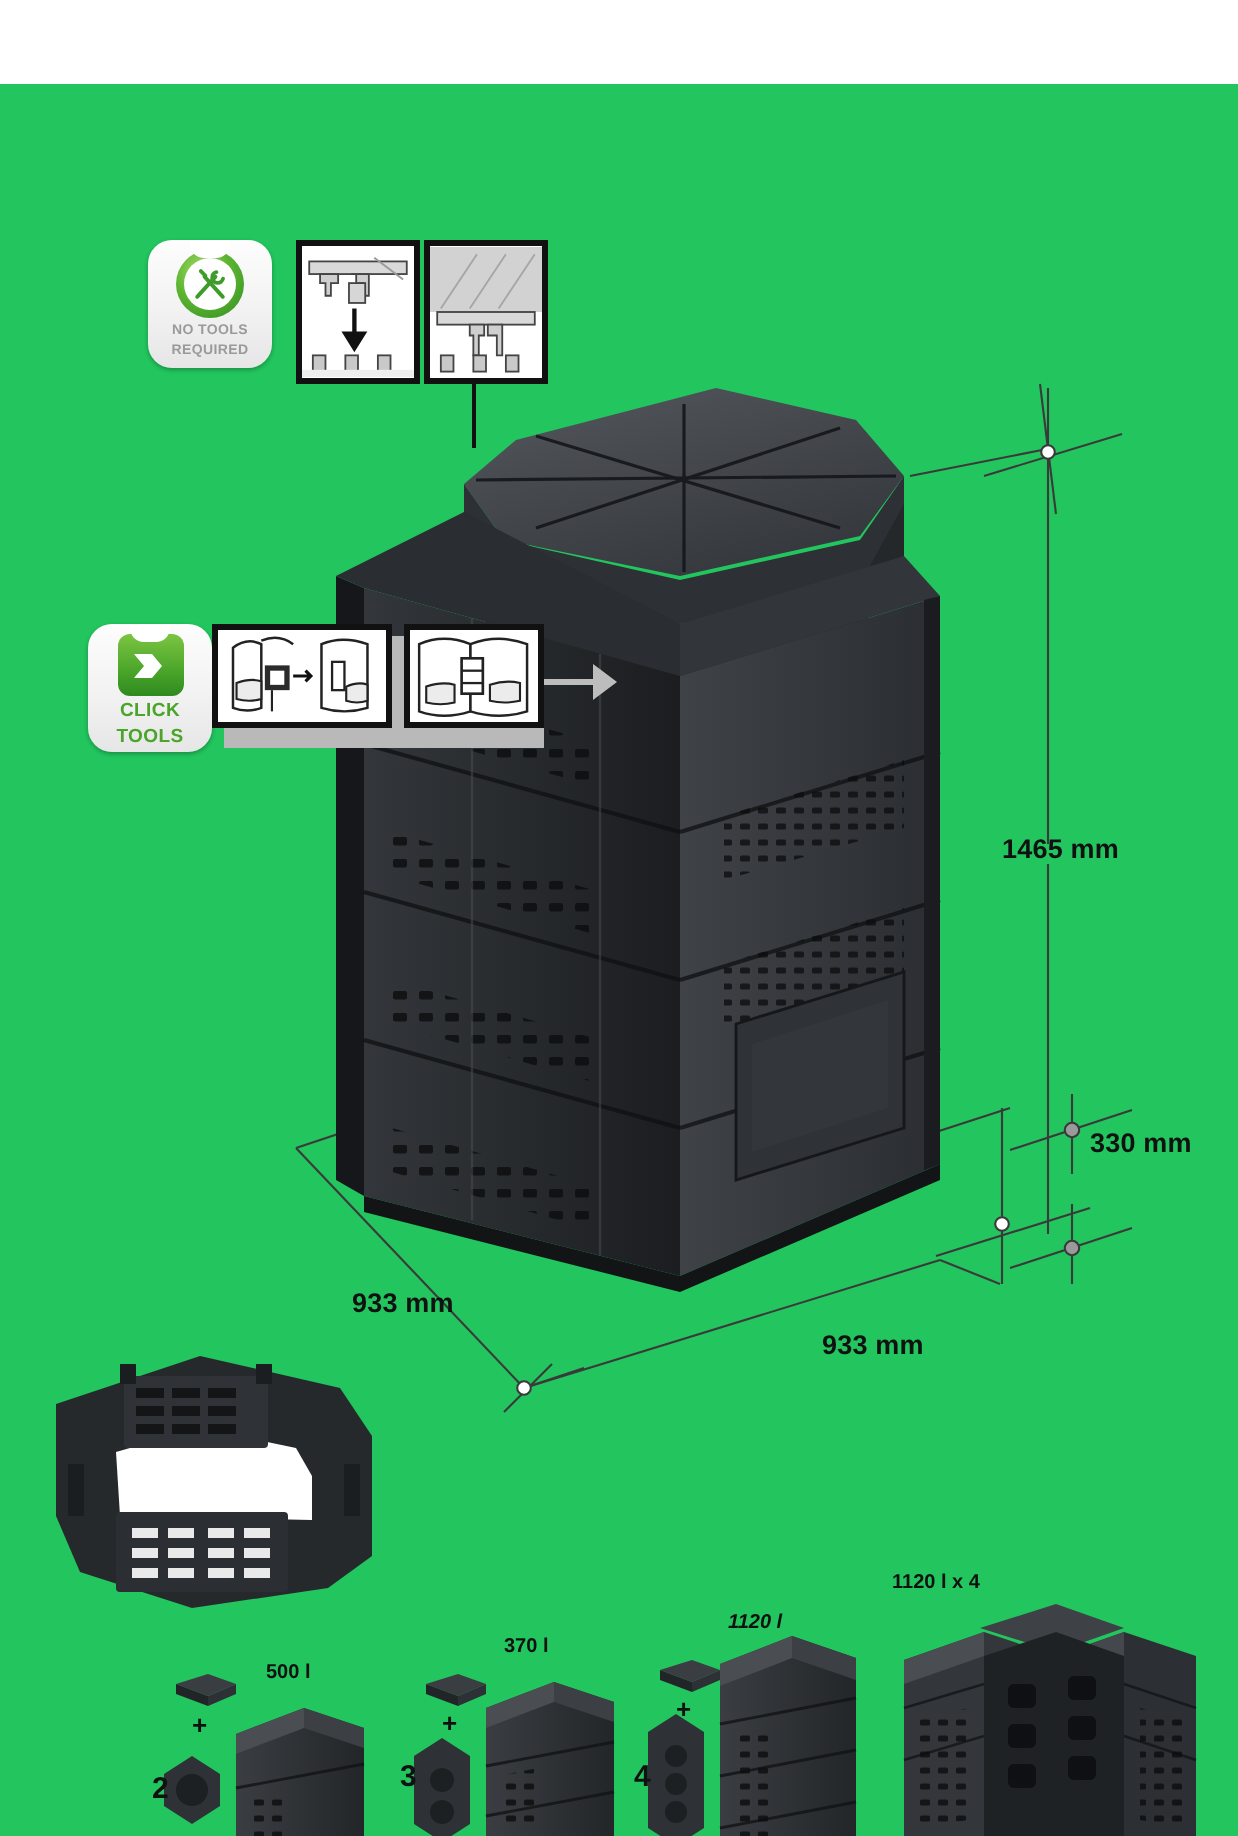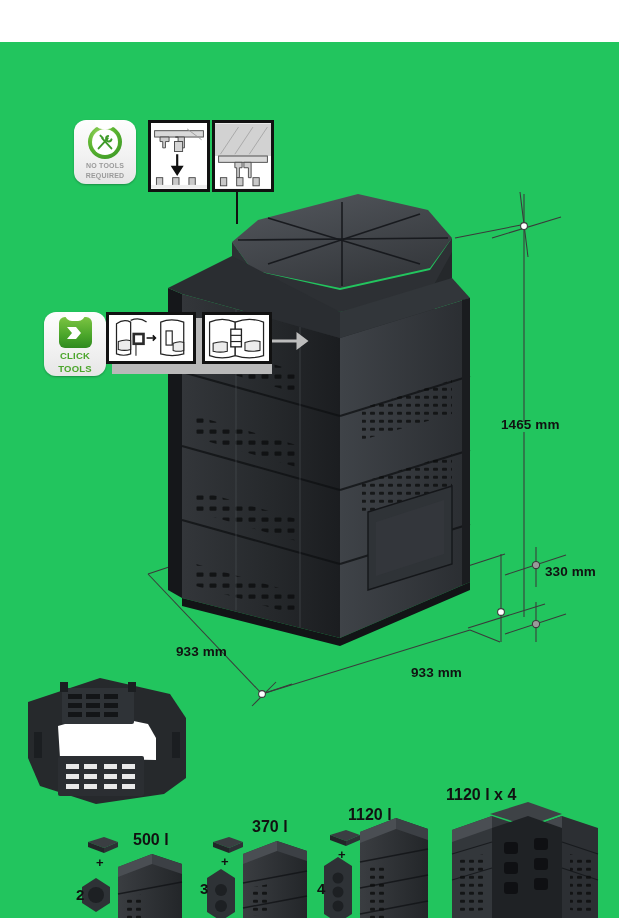--- a/index.html
+++ b/index.html
@@ -36,21 +36,21 @@
   
   .panel{position:absolute;border:3px solid #111;background:#fff;box-sizing:border-box;
          overflow:hidden;}
   .panel-shadow{position:absolute;background:#b9b9b9;}
 
   
   .dim{position:absolute;font-weight:bold;font-size:13.5px;color:#111;
        white-space:nowrap;letter-spacing:.1px;}
 
   
-  .cap{position:absolute;font-weight:bold;font-size:16px;color:#111;white-space:nowrap;}
+  .cap{position:absolute;font-weight:bold;font-size:10px;color:#111;white-space:nowrap;}
   .qty{position:absolute;font-weight:bold;font-size:15px;color:#111;}
   .plus{position:absolute;font-weight:bold;font-size:13px;color:#111;}
 
   .pagenum{position:absolute;left:36px;top:908px;font-size:8px;color:#2a5d8f;
            font-weight:bold;opacity:.65;}
 </style>
 </head>
 <body>
 
 <div class="page">
@@ -401,21 +401,21 @@
   <div class="dim" style="left:411px;top:623px;">933 mm</div>
 
   <div class="cap" style="left:133px;top:789px;">500 l</div>
   <div class="qty" style="left:76px;top:844px;">2</div>
   <div class="plus" style="left:96px;top:813px;">+</div>
 
   <div class="cap" style="left:252px;top:776px;">370 l</div>
   <div class="qty" style="left:200px;top:838px;">3</div>
   <div class="plus" style="left:221px;top:812px;">+</div>
 
-  <div class="cap" style="left:348px;top:764px;">1120 l</div>
+  <div class="cap" style="left:364px;top:764px;font-style:italic;">1120 l</div>
   <div class="qty" style="left:317px;top:838px;">4</div>
   <div class="plus" style="left:338px;top:805px;">+</div>
 
   <div class="cap" style="left:446px;top:744px;">1120 l x 4</div>
 
   <div class="pagenum">5</div>
 
 </div>
 
 </body></html>

